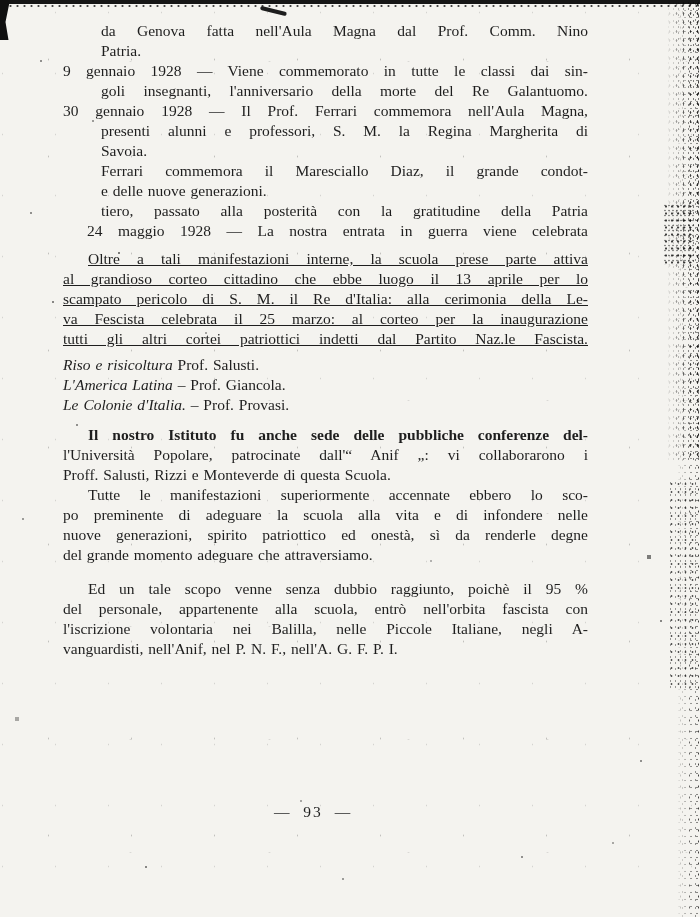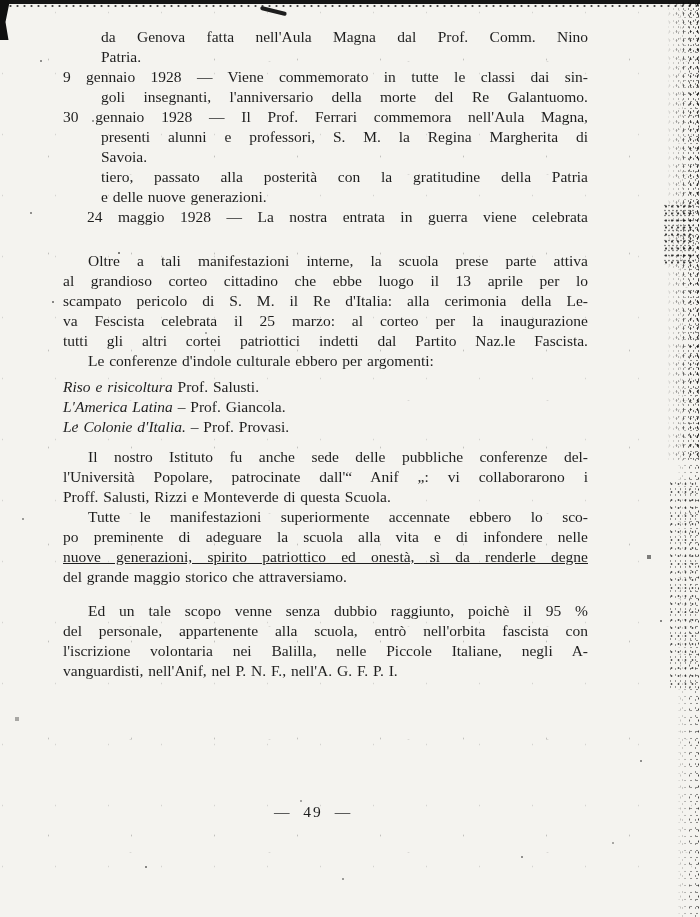--- a/index.html
+++ b/index.html
@@ -70,21 +70,21 @@
       92px 120px 0 0 rgba(25,25,25,.4),
       205px 332px 0 0 rgba(25,25,25,.35),
       430px 560px 0 0 rgba(25,25,25,.3),
       648px 556px 0 1px rgba(25,25,25,.55),
       660px 620px 0 0 rgba(25,25,25,.5),
       640px 760px 0 0 rgba(25,25,25,.45),
       300px 800px 0 0 rgba(25,25,25,.35),
       40px 60px 0 0 rgba(25,25,25,.45);
   }
   .text-column{
-    position:absolute;left:63px;top:27px;width:525px;
+    position:absolute;left:63px;top:21px;width:525px;
     color:var(--ink,#1e1e1e);
   }
   .block{margin:0;}
   .line{
     font-size:15.5px;line-height:20px;
     text-align:left;word-spacing:1px;
   }
   .line.fill{text-align:justify;text-align-last:justify;}
   .it{font-style:italic;}
   .page-number{
@@ -108,48 +108,48 @@
 
   <div class="text-column">
       <div class="block" style="margin-top: 0px;">
         <div class="line fill" style="padding-left: 38px;"><span>da Genova fatta nell'Aula Magna dal Prof. Comm. Nino</span></div>
         <div class="line" style="padding-left: 38px;"><span>Patria.</span></div>
         <div class="line fill" style="padding-left: 0px;"><span>9 gennaio 1928 — Viene commemorato in tutte le classi dai sin-</span></div>
         <div class="line fill" style="padding-left: 38px;"><span>goli insegnanti, l'anniversario della morte del Re Galantuomo.</span></div>
         <div class="line fill" style="padding-left: 0px;"><span>30 gennaio 1928 — Il Prof. Ferrari commemora nell'Aula Magna,</span></div>
         <div class="line fill" style="padding-left: 38px;"><span>presenti alunni e professori, S. M. la Regina Margherita di</span></div>
         <div class="line" style="padding-left: 38px;"><span>Savoia.</span></div>
+        <div class="line fill" style="padding-left: 38px;"><span>Ferrari commemora il Maresciallo Diaz, il grande condot-</span></div>
+        <div class="line" style="padding-left: 38px;"><span>e delle nuove generazioni.</span></div>
         <div class="line fill" style="padding-left: 38px;"><span>tiero, passato alla posterità con la gratitudine della Patria</span></div>
-        <div class="line" style="padding-left: 38px;"><span>e delle nuove generazioni.</span></div>
         <div class="line fill" style="padding-left: 0px; margin-left: 24px;"><span>24 maggio 1928 — La nostra entrata in guerra viene celebrata</span></div>
       </div>
-      <div class="block" style="margin-top: 24px;">
+      <div class="block" style="margin-top: 8px; text-decoration: underline;">
         <div class="line fill" style="padding-left: 25px;"><span>Oltre a tali manifestazioni interne, la scuola prese parte attiva</span></div>
         <div class="line fill" style="padding-left: 0px;"><span>al grandioso corteo cittadino che ebbe luogo il 13 aprile per lo</span></div>
         <div class="line fill" style="padding-left: 0px;"><span>scampato pericolo di S. M. il Re d'Italia: alla cerimonia della Le-</span></div>
         <div class="line fill" style="padding-left: 0px;"><span>va Fescista celebrata il 25 marzo: al corteo per la inaugurazione</span></div>
         <div class="line fill" style="padding-left: 0px;"><span>tutti gli altri cortei patriottici indetti dal Partito Naz.le Fascista.</span></div>
-        <div class="line" style="padding-left: 25px;"><span>Le conferenze d'indole culturale ebbero per argomenti:</span></div>
       </div>
       <div class="block" style="margin-top: 6px;">
         <div class="line" style="padding-left: 0px;"><span class="it">Riso e risicoltura</span><span> Prof. Salusti.</span></div>
         <div class="line" style="padding-left: 0px;"><span class="it">L'America Latina</span><span> – Prof. Giancola.</span></div>
         <div class="line" style="padding-left: 0px;"><span class="it">Le Colonie d'Italia.</span><span> – Prof. Provasi.</span></div>
       </div>
       <div class="block" style="margin-top: 10px;">
-        <div class="line fill" style="padding-left: 25px;"><span>Il nostro Istituto fu anche sede delle pubbliche conferenze del-</span></div>
+        <div class="line fill" style="padding-left: 25px; font-weight: bold;"><span>Il nostro Istituto fu anche sede delle pubbliche conferenze del-</span></div>
         <div class="line fill" style="padding-left: 0px;"><span>l'Università Popolare, patrocinate dall'“ Anif „:  vi collaborarono i</span></div>
         <div class="line" style="padding-left: 0px;"><span>Proff. Salusti, Rizzi e Monteverde di questa Scuola.</span></div>
         <div class="line fill" style="padding-left: 25px;"><span>Tutte le manifestazioni superiormente accennate ebbero lo sco-</span></div>
         <div class="line fill" style="padding-left: 0px;"><span>po preminente di adeguare la scuola alla vita e di infondere nelle</span></div>
-        <div class="line fill" style="padding-left: 0px; text-decoration: underline;"><span>nuove generazioni, spirito patriottico ed onestà, sì da renderle degne</span></div>
-        <div class="line" style="padding-left: 0px;"><span>del grande maggio storico che attraversiamo.</span></div>
+        <div class="line fill" style="padding-left: 0px;"><span>nuove generazioni, spirito patriottico ed onestà, sì da renderle degne</span></div>
+        <div class="line" style="padding-left: 0px;"><span>del grande momento adeguare che attraversiamo.</span></div>
       </div>
       <div class="block" style="margin-top: 14px;">
         <div class="line fill" style="padding-left: 25px;"><span>Ed un tale scopo venne senza dubbio raggiunto, poichè il 95 %</span></div>
         <div class="line fill" style="padding-left: 0px;"><span>del personale, appartenente alla scuola, entrò nell'orbita fascista con</span></div>
         <div class="line fill" style="padding-left: 0px;"><span>l'iscrizione volontaria nei Balilla, nelle Piccole Italiane, negli A-</span></div>
         <div class="line" style="padding-left: 0px;"><span>vanguardisti, nell'Anif, nel P. N. F., nell'A. G. F. P. I.</span></div>
       </div>
     </div>
 
-  <div class="page-number">— 49 —</div>
+  <div class="page-number">— 93 —</div>
 </div>
 
 </body></html>

